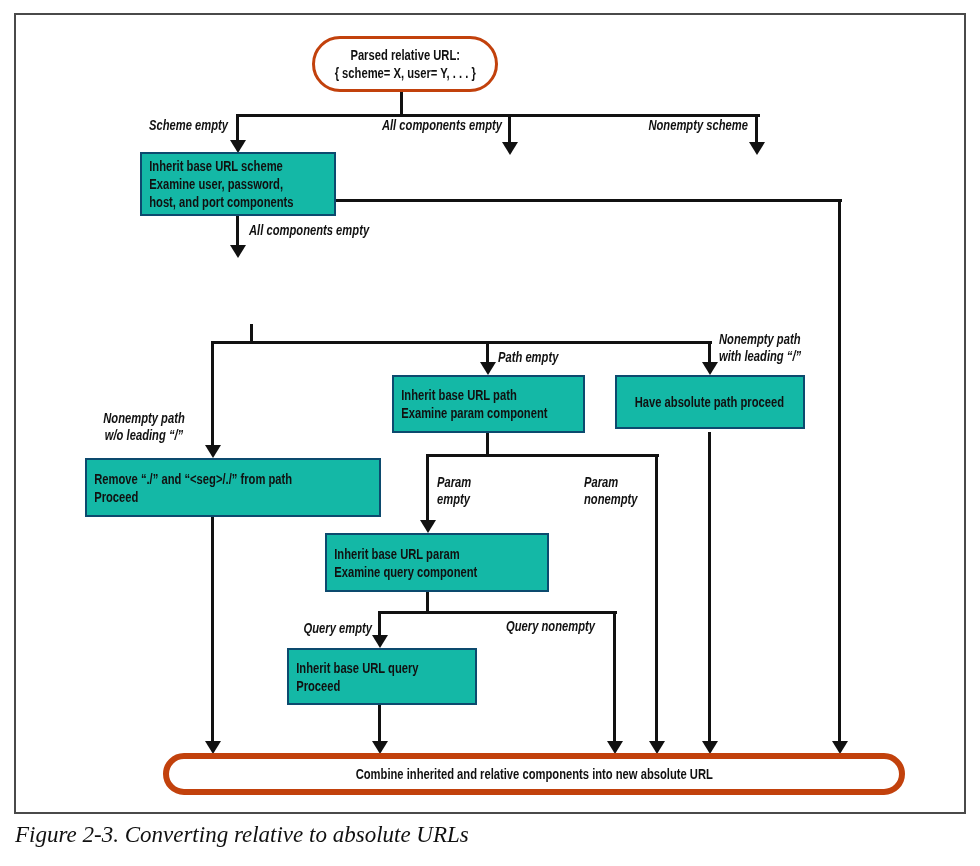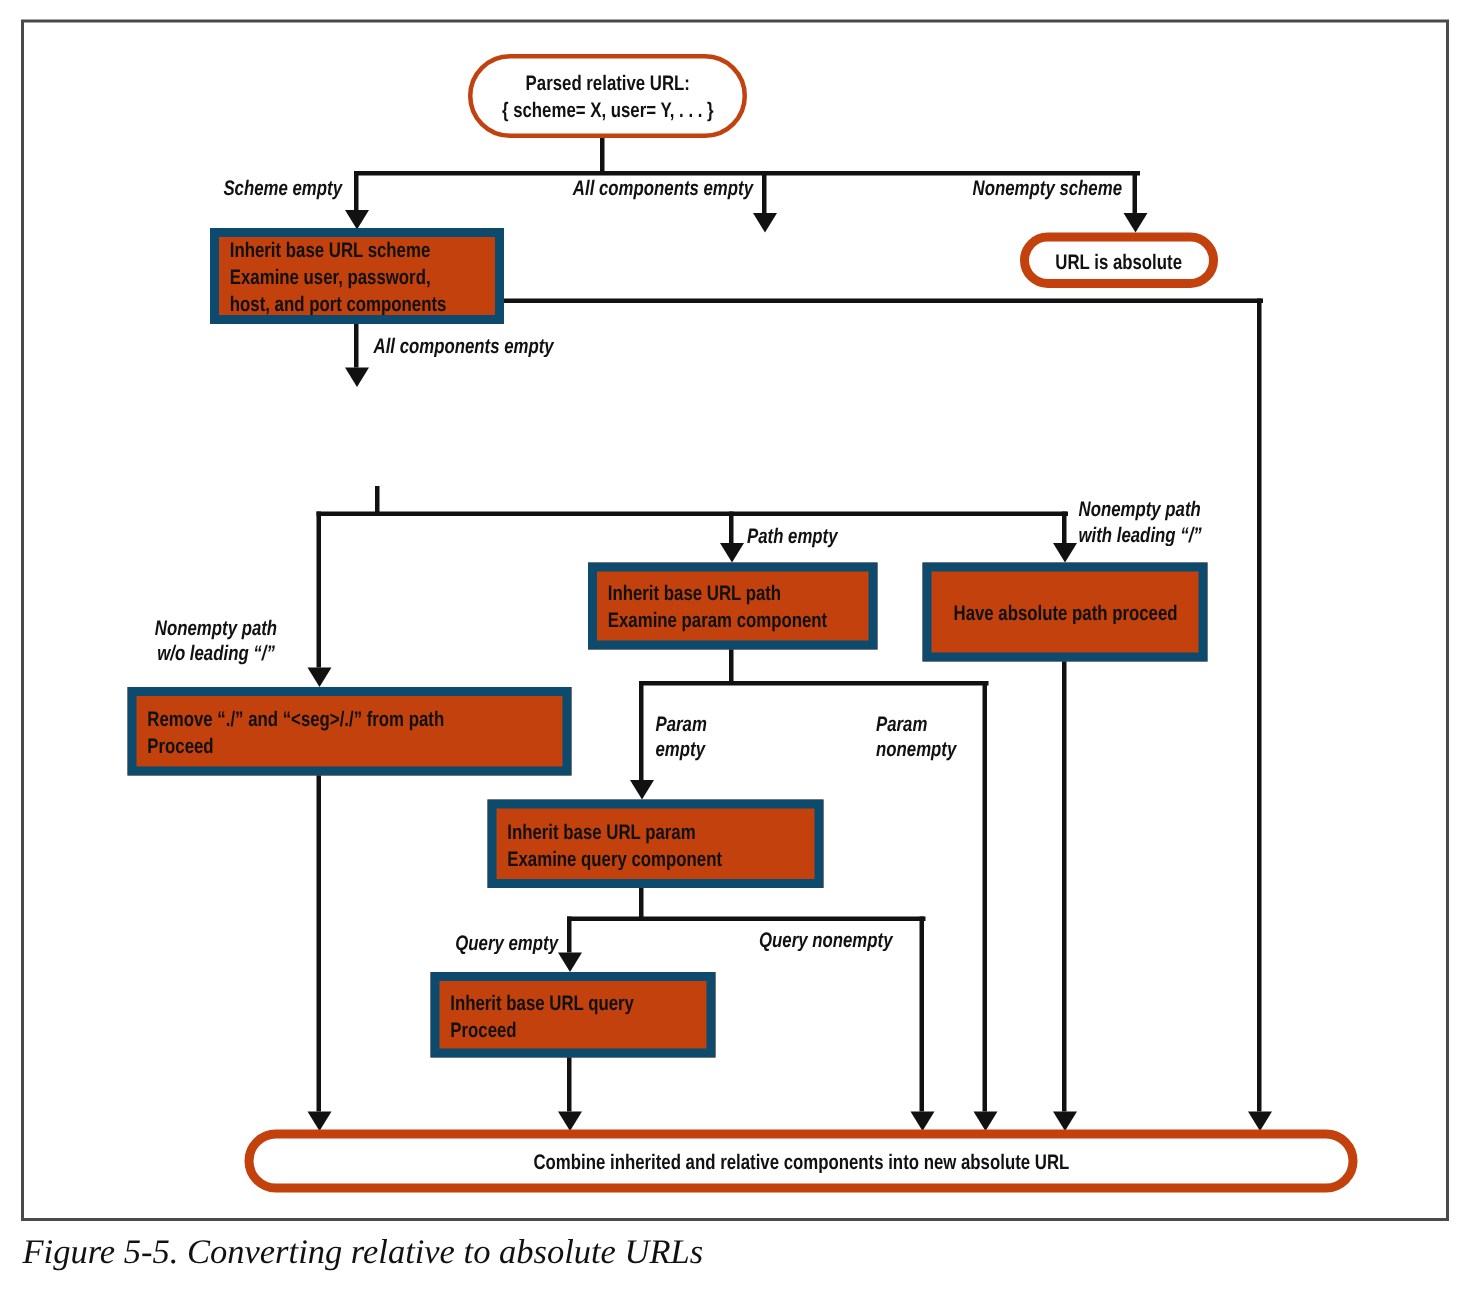--- a/index.html
+++ b/index.html
@@ -5,21 +5,21 @@
   html,body{margin:0;padding:0;background:#ffffff;}
   .canvas{position:relative;width:980px;height:866px;background:#ffffff;overflow:hidden;
           font-family:"Liberation Sans",sans-serif;color:#111;}
   .frame{position:absolute;left:14px;top:13px;width:948px;height:797px;border:2px solid #4a4a4a;background:#fff;}
   
   .vl{position:absolute;width:3px;background:#111;}
   .hl{position:absolute;height:3px;background:#111;}
   .arrow{position:absolute;width:0;height:0;border-left:8px solid transparent;
          border-right:8px solid transparent;border-top:13px solid #111;}
   
-  .node-rect{position:absolute;border:6px solid #0c4a6e;background:#c2410c;display:flex;align-items:center;box-sizing:border-box;}
+  .node-rect{position:absolute;border:2px solid #0c4a6e;background:#14b8a6;display:flex;align-items:center;box-sizing:border-box;}
   .node-oval{position:absolute;border:6px solid #c2410c;background:#fff;border-radius:999px;
              display:flex;align-items:center;justify-content:center;box-sizing:border-box;}
   .tx{padding-left:9px;font:700 14px/18px "Liberation Sans",sans-serif;white-space:nowrap;
       transform:scaleX(0.8);transform-origin:0 50%;}
   .txc{font:700 14px/18px "Liberation Sans",sans-serif;white-space:nowrap;text-align:center;
        transform:scaleX(0.8);transform-origin:50% 50%;}
   .tx span,.txc span{display:block;}
   
   .elabel{position:absolute;font:italic 700 14px/17px "Liberation Sans",sans-serif;white-space:nowrap;color:#111;}
   .ol{transform:scaleX(0.8);transform-origin:0 50%;}
@@ -85,40 +85,37 @@
 
   <div class="node-rect" style="left:140px;top:152px;width:196px;height:64px;">
     <div class="tx">
       <span>Inherit base URL scheme</span>
       <span>Examine user, password,</span>
       <span>host, and port components</span>
     </div>
   </div>
 
 
-  <div class="node-oval" style="left:680px;top:155px;width:132px;height:37px;">
-    <div class="txc">URL is absolute</div>
-  </div>
 
 
   <div class="node-rect" style="left:85px;top:458px;width:296px;height:59px;">
     <div class="tx">
       <span>Remove “./” and “&lt;seg&gt;/./” from path</span>
       <span>Proceed</span>
     </div>
   </div>
 
   <div class="node-rect" style="left:392px;top:375px;width:193px;height:58px;">
     <div class="tx">
       <span>Inherit base URL path</span>
       <span>Examine param component</span>
     </div>
   </div>
 
-  <div class="node-rect" style="left:615px;top:375px;width:190px;height:66px;justify-content:center;">
+  <div class="node-rect" style="left:615px;top:375px;width:190px;height:54px;justify-content:flex-end;">
     <div class="txc">Have absolute path proceed</div>
   </div>
 
   <div class="node-rect" style="left:325px;top:533px;width:224px;height:59px;">
     <div class="tx">
       <span>Inherit base URL param</span>
       <span>Examine query component</span>
     </div>
   </div>
 
@@ -160,15 +157,15 @@
 
   <div class="elabel ol" style="left:584px;top:474px;">
     <span>Param</span>
     <span>nonempty</span>
   </div>
 
   <div class="elabel or" style="left:280px;top:620px;width:92px;">Query empty</div>
 
   <div class="elabel ol" style="left:506px;top:618px;">Query nonempty</div>
 
-  <div class="caption">Figure 5-5. Converting relative to absolute URLs</div>
+  <div class="caption">Figure 2-3. Converting relative to absolute URLs</div>
 
 </div>
 
 </body></html>

